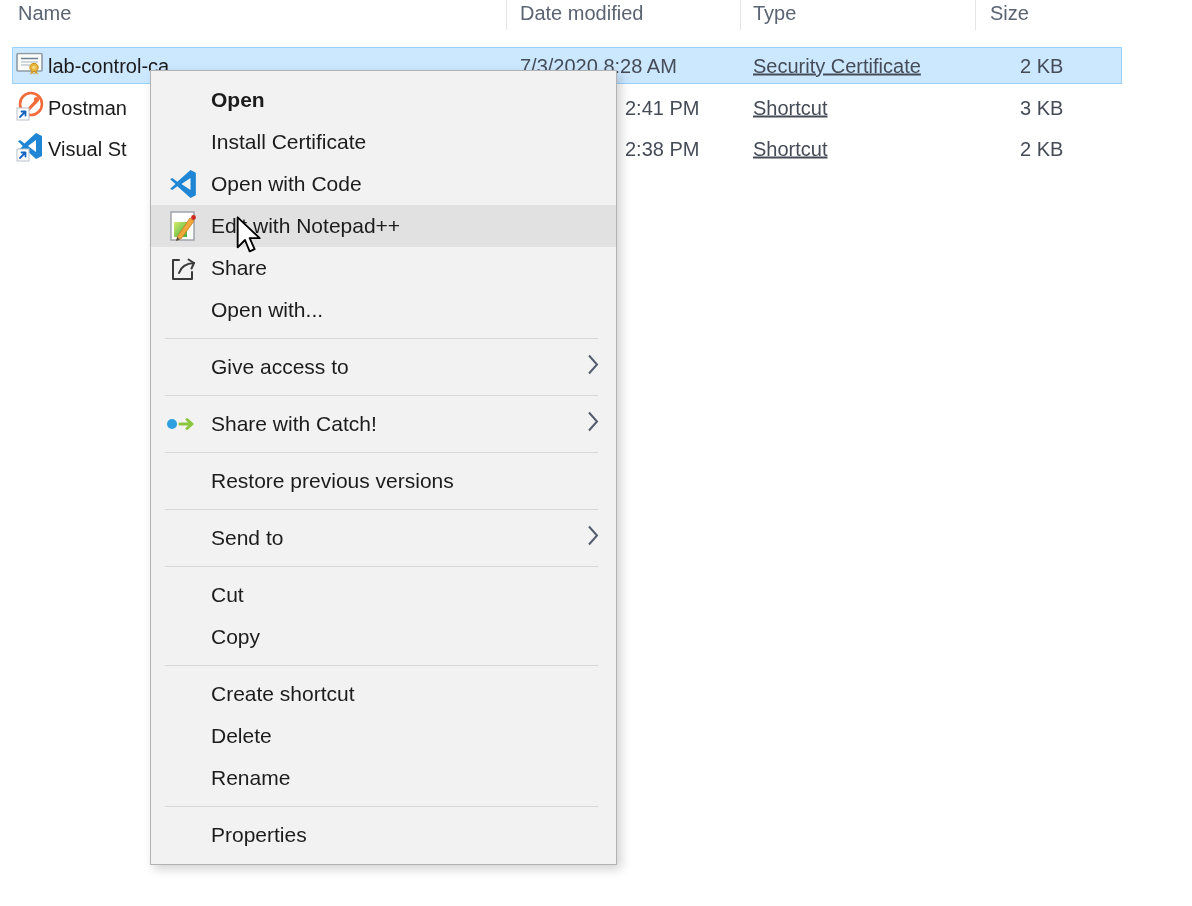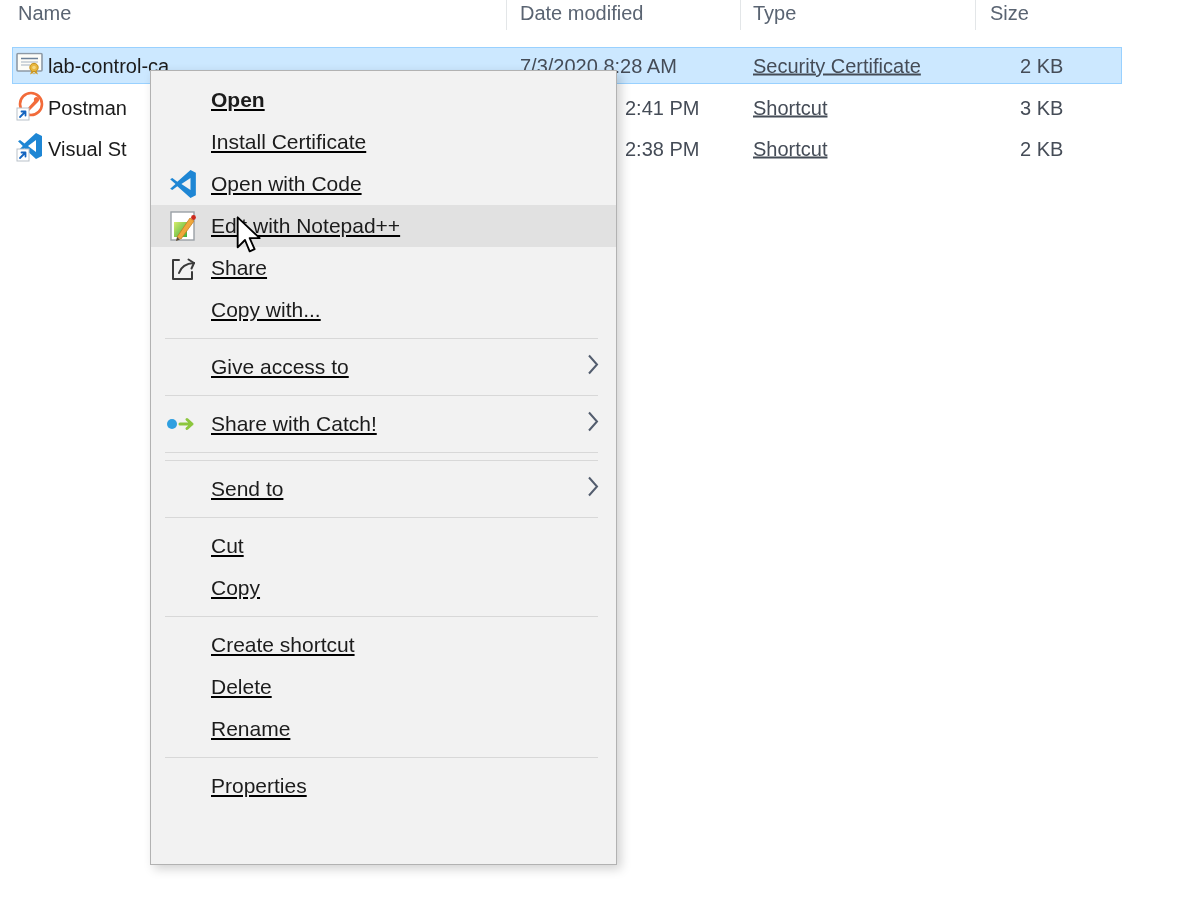--- a/index.html
+++ b/index.html
@@ -20,21 +20,21 @@
   .cell.name { left: 48px; color: #1b1b1b; }
   .cell.date { left: 520px; color: #454c57; }
   .cell.date.time-only { left: 625px; }
   .cell.type { left: 753px; color: #454c57; text-decoration: underline; }
   .cell.size { left: 1020px; width: 96px; color: #454c57; }
   .file-icon { position: absolute; left: 16px; top: 50%; transform: translateY(-50%); }
 
   
   .context-menu { position: absolute; left: 150px; top: 70px; width: 467px; height: 795px;
     background: #f2f2f2; border: 1px solid #b2b2b2;
-    box-shadow: 4px 4px 10px rgba(0,0,0,0.18); padding-top: 8px; z-index: 10; text-decoration: underline; }
+    box-shadow: 4px 4px 10px rgba(0,0,0,0.18); padding-top: 8px; z-index: 10; }
   .menu-item { position: relative; height: 42px; display: flex; align-items: center;
     padding-left: 60px; font-size: 21px; color: #1c1c1c; white-space: nowrap; }
   .menu-item.bold { font-weight: bold; }
   .menu-item.highlighted { background: #e1e1e1; }
   .menu-icon { position: absolute; left: 10px; top: 0; width: 44px; height: 42px;
     display: flex; align-items: center; justify-content: center; }
   .submenu-chevron { position: absolute; right: 16px; top: 50%; transform: translateY(-50%); }
   .menu-sep { height: 1px; background: #d8d8d8; margin: 7px 18px 7px 14px; }
 
   
@@ -146,21 +146,21 @@
         <svg width="32" height="32" viewBox="0 0 32 32" fill="none" stroke="#3a3a3a" stroke-width="2" stroke-linecap="round" stroke-linejoin="round">
           <path d="M12 8 H6 V27 H25 V20"></path>
           <path d="M12 21 C14 14.5 19 11.5 27 11"></path>
           <path d="M27 11 L21.5 7.5 M27 11 L24.5 16.5"></path>
         </svg>
       </span>
       <span>Share</span>
     </div>
 
     <div class="menu-item">
-      <span>Copy with...</span>
+      <span>Open with...</span>
     </div>
 
     <div class="menu-sep"></div>
 
     <div class="menu-item">
       <span>Give access to</span>
       <span class="submenu-chevron">
         <svg width="14" height="24" viewBox="0 0 14 24" fill="none" stroke="#535d6e" stroke-width="2">
           <path d="M3 3 L11 12 L3 21"></path>
         </svg>
@@ -179,20 +179,23 @@
       <span>Share with Catch!</span>
       <span class="submenu-chevron">
         <svg width="14" height="24" viewBox="0 0 14 24" fill="none" stroke="#535d6e" stroke-width="2">
           <path d="M3 3 L11 12 L3 21"></path>
         </svg>
       </span>
     </div>
 
     <div class="menu-sep"></div>
 
+    <div class="menu-item">
+      <span>Restore previous versions</span>
+    </div>
 
     <div class="menu-sep"></div>
 
     <div class="menu-item">
       <span>Send to</span>
       <span class="submenu-chevron">
         <svg width="14" height="24" viewBox="0 0 14 24" fill="none" stroke="#535d6e" stroke-width="2">
           <path d="M3 3 L11 12 L3 21"></path>
         </svg>
       </span>

